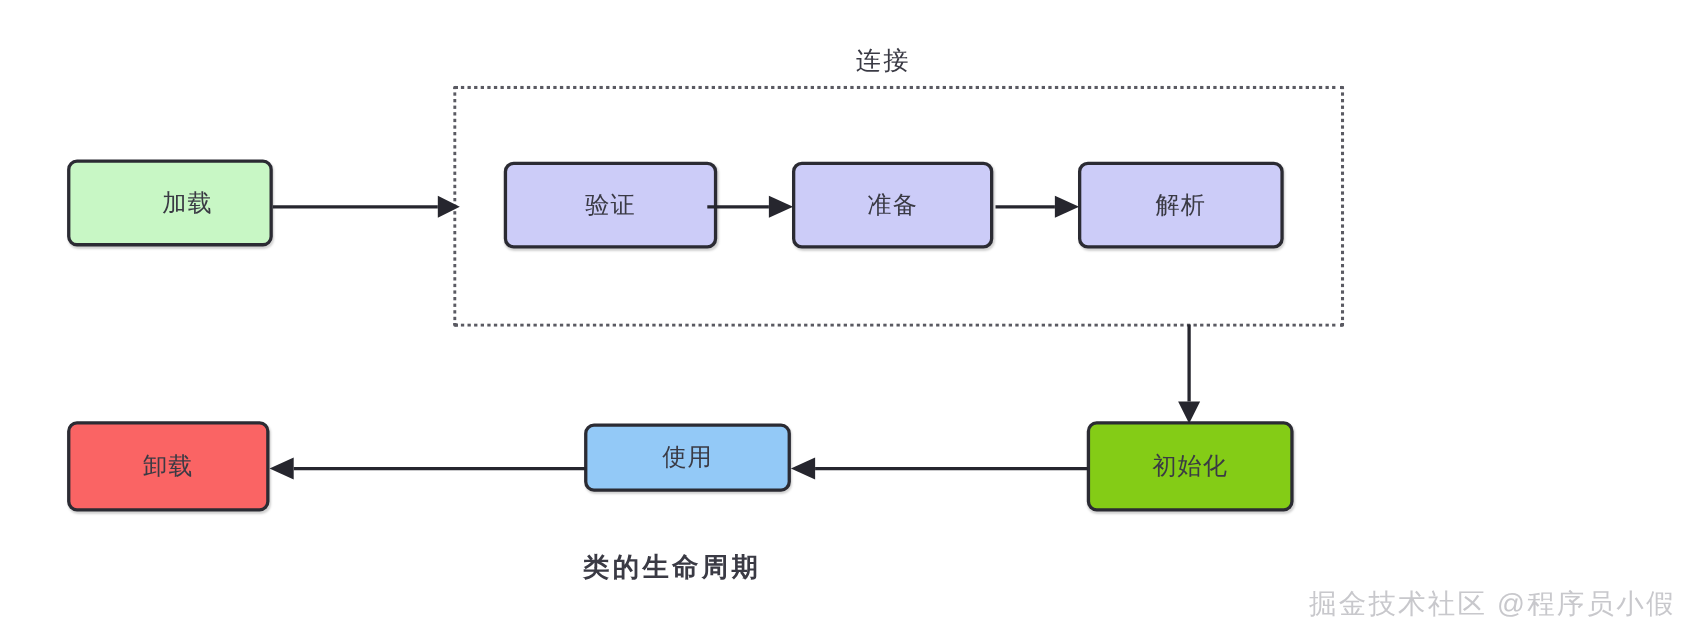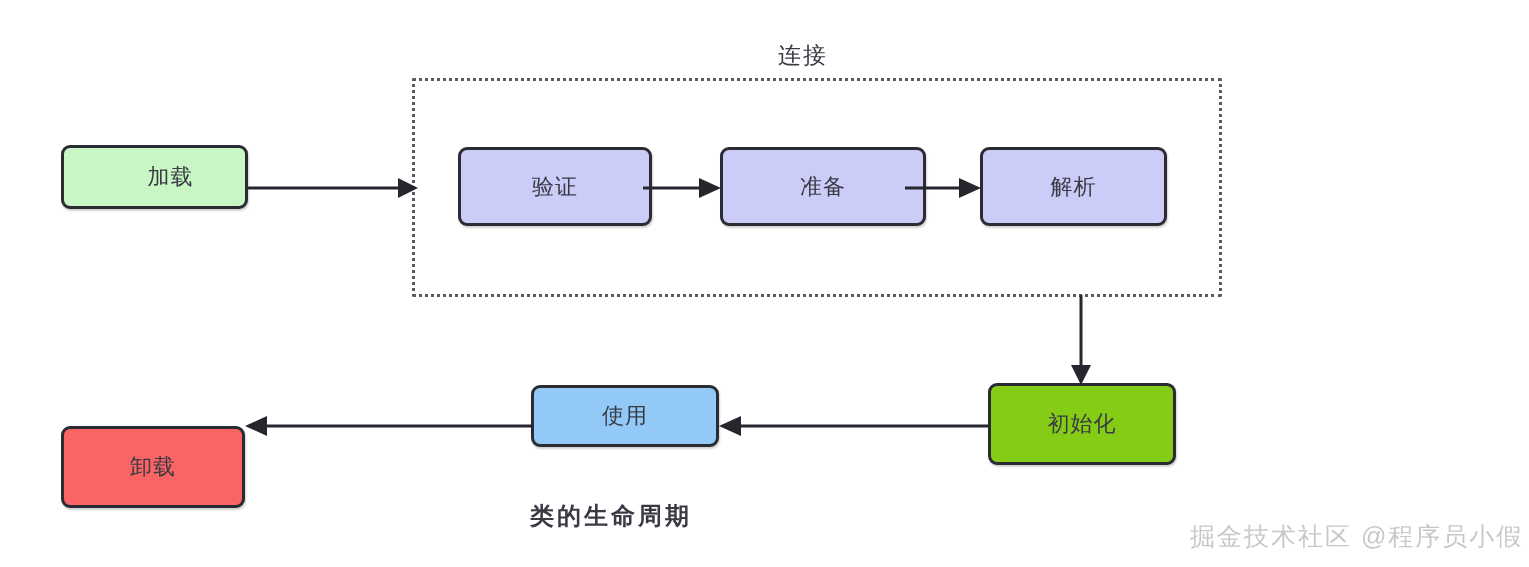--- a/index.html
+++ b/index.html
@@ -79,45 +79,45 @@
 </style>
 </head>
 <body>
 
 <div id="canvas">
 
   <div class="group-box" style="left:412px; top:78px; width:810px; height:219px;"></div>
 
   <div class="group-title" style="left:778px; top:40px;">连接</div>
 
-  <div class="node" style="left:61px; top:145px; width:187px; height:64px; background:#c8f7c5;padding-left:32px;">
+  <div class="node" style="left:61px; top:145px; width:187px; height:79px; background:#c8f7c5;padding-left:32px;">
     <span class="node-label">加载</span>
   </div>
 
   <div class="node" style="left:458px; top:147px; width:194px; height:79px; background:#ccccf8;">
     <span class="node-label">验证</span>
   </div>
 
-  <div class="node" style="left:720px; top:147px; width:206px; height:79px; background:#ccccf8;">
+  <div class="node" style="left:720px; top:147px; width:183px; height:79px; background:#ccccf8;">
     <span class="node-label">准备</span>
   </div>
 
   <div class="node" style="left:980px; top:147px; width:187px; height:79px; background:#ccccf8;text-align:center;">
     <span class="node-label">解析</span>
   </div>
 
   <div class="node" style="left:988px; top:383px; width:188px; height:82px; background:#84cc16;">
     <span class="node-label">初始化</span>
   </div>
 
   <div class="node" style="left:531px; top:385px; width:188px; height:62px; background:#93c9f7;">
     <span class="node-label">使用</span>
   </div>
 
-  <div class="node" style="left:61px; top:383px; width:184px; height:82px; background:#fa6464;margin-top:43px;">
+  <div class="node" style="left:61px; top:383px; width:184px; height:82px; background:#fa6464;">
     <span class="node-label">卸载</span>
   </div>
 
   <svg class="edge" style="left:248px; top:170px; width:170px; height:36px;" viewBox="0 0 170 36">
     <line x1="0" y1="18" x2="150" y2="18"></line>
     <polygon points="150,8 170,18 150,28"></polygon>
   </svg>
 
   <svg class="edge" style="left:643px; top:170px; width:78px; height:36px;" viewBox="0 0 78 36">
     <line x1="0" y1="18" x2="56" y2="18"></line>
@@ -139,15 +139,15 @@
     <polygon points="22,8 0,18 22,28"></polygon>
   </svg>
 
   <svg class="edge" style="left:245px; top:408px; width:288px; height:36px;" viewBox="0 0 288 36">
     <line x1="22" y1="18" x2="288" y2="18"></line>
     <polygon points="22,8 0,18 22,28"></polygon>
   </svg>
 
   <div class="caption" style="left:530px; top:500px;">类的生命周期</div>
 
-  <div class="watermark" style="left:1190px; top:520px;">掘金技术社区 @程序员小假</div>
+  <div class="watermark" style="left:1190px; top:532px;">掘金技术社区 @程序员小假</div>
 
 </div>
 
 </body></html>

